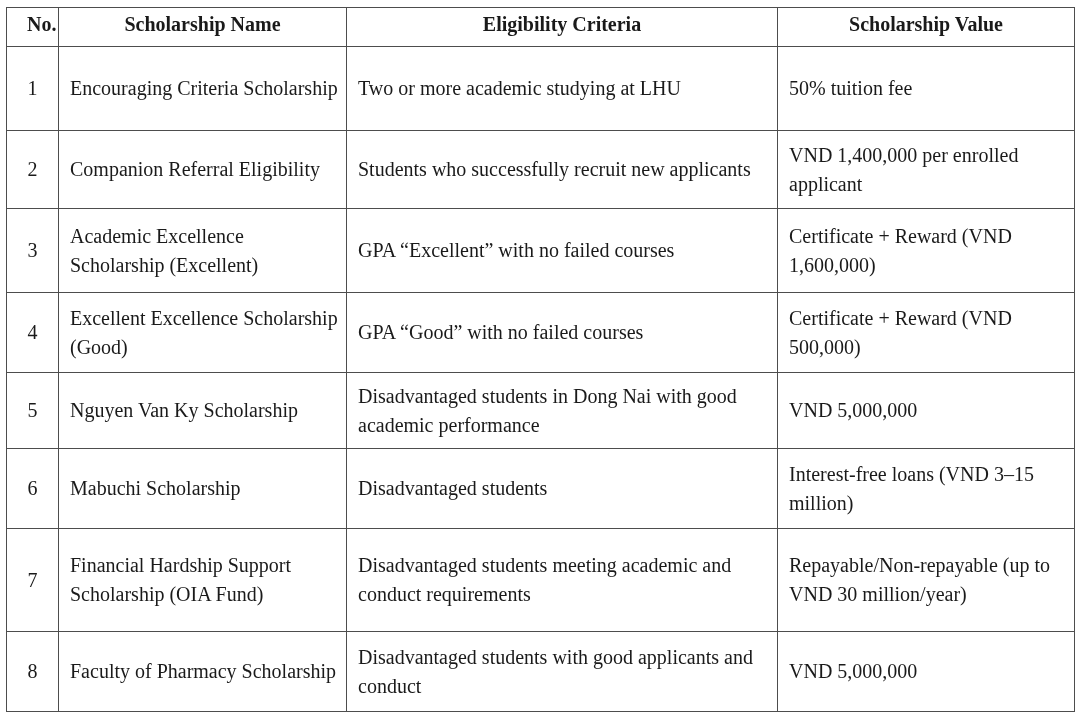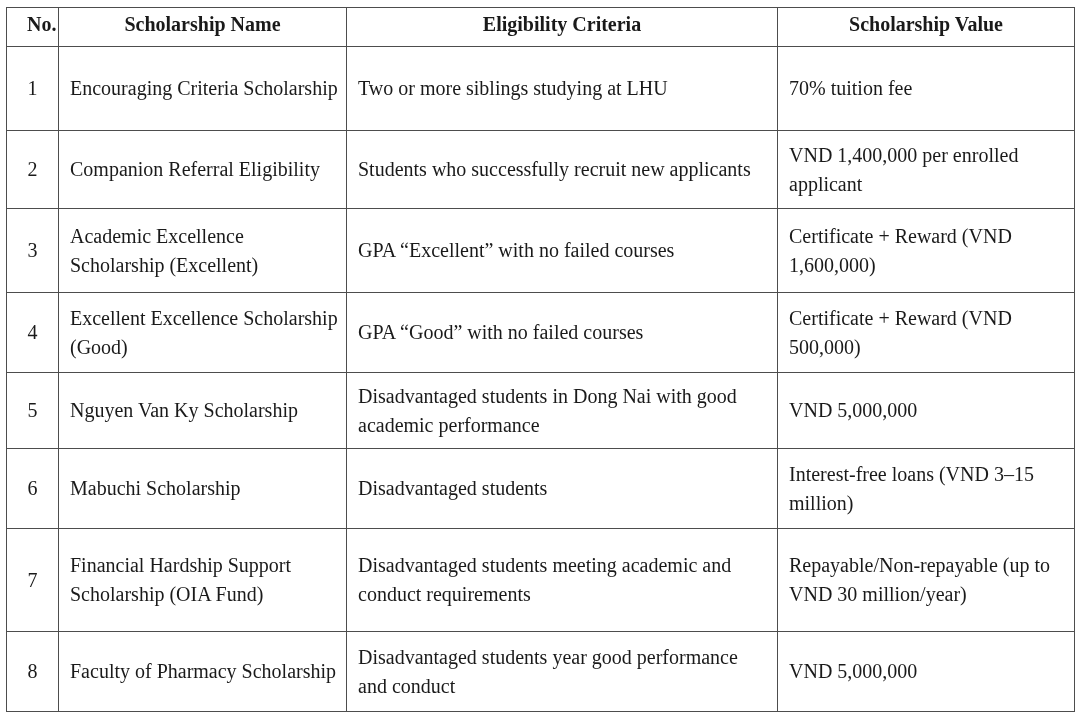--- a/index.html
+++ b/index.html
@@ -65,22 +65,22 @@
       <th>No.</th>
       <th>Scholarship Name</th>
       <th>Eligibility Criteria</th>
       <th>Scholarship Value</th>
     </tr>
   </thead>
   <tbody id="rows-body">
       <tr>
         <td class="no-cell">1</td>
         <td>Encouraging Criteria Scholarship</td>
-        <td>Two or more siblings studying at LHU</td>
-        <td>70% tuition fee</td>
+        <td>Two or more academic studying at LHU</td>
+        <td>50% tuition fee</td>
       </tr>
       <tr>
         <td class="no-cell">2</td>
         <td>Companion Referral Eligibility</td>
         <td>Students who successfully recruit new applicants</td>
         <td>VND 1,400,000 per enrolled applicant</td>
       </tr>
       <tr>
         <td class="no-cell">3</td>
         <td>Academic Excellence Scholarship (Excellent)</td>
@@ -107,17 +107,17 @@
       </tr>
       <tr>
         <td class="no-cell">7</td>
         <td>Financial Hardship Support Scholarship (OIA Fund)</td>
         <td>Disadvantaged students meeting academic and conduct requirements</td>
         <td>Repayable/Non-repayable (up to VND 30 million/year)</td>
       </tr>
       <tr>
         <td class="no-cell">8</td>
         <td>Faculty of Pharmacy Scholarship</td>
-        <td>Disadvantaged students year good performance and conduct</td>
+        <td>Disadvantaged students with good applicants and conduct</td>
         <td>VND 5,000,000</td>
       </tr>
     </tbody>
 </table>
 
 </body></html>

